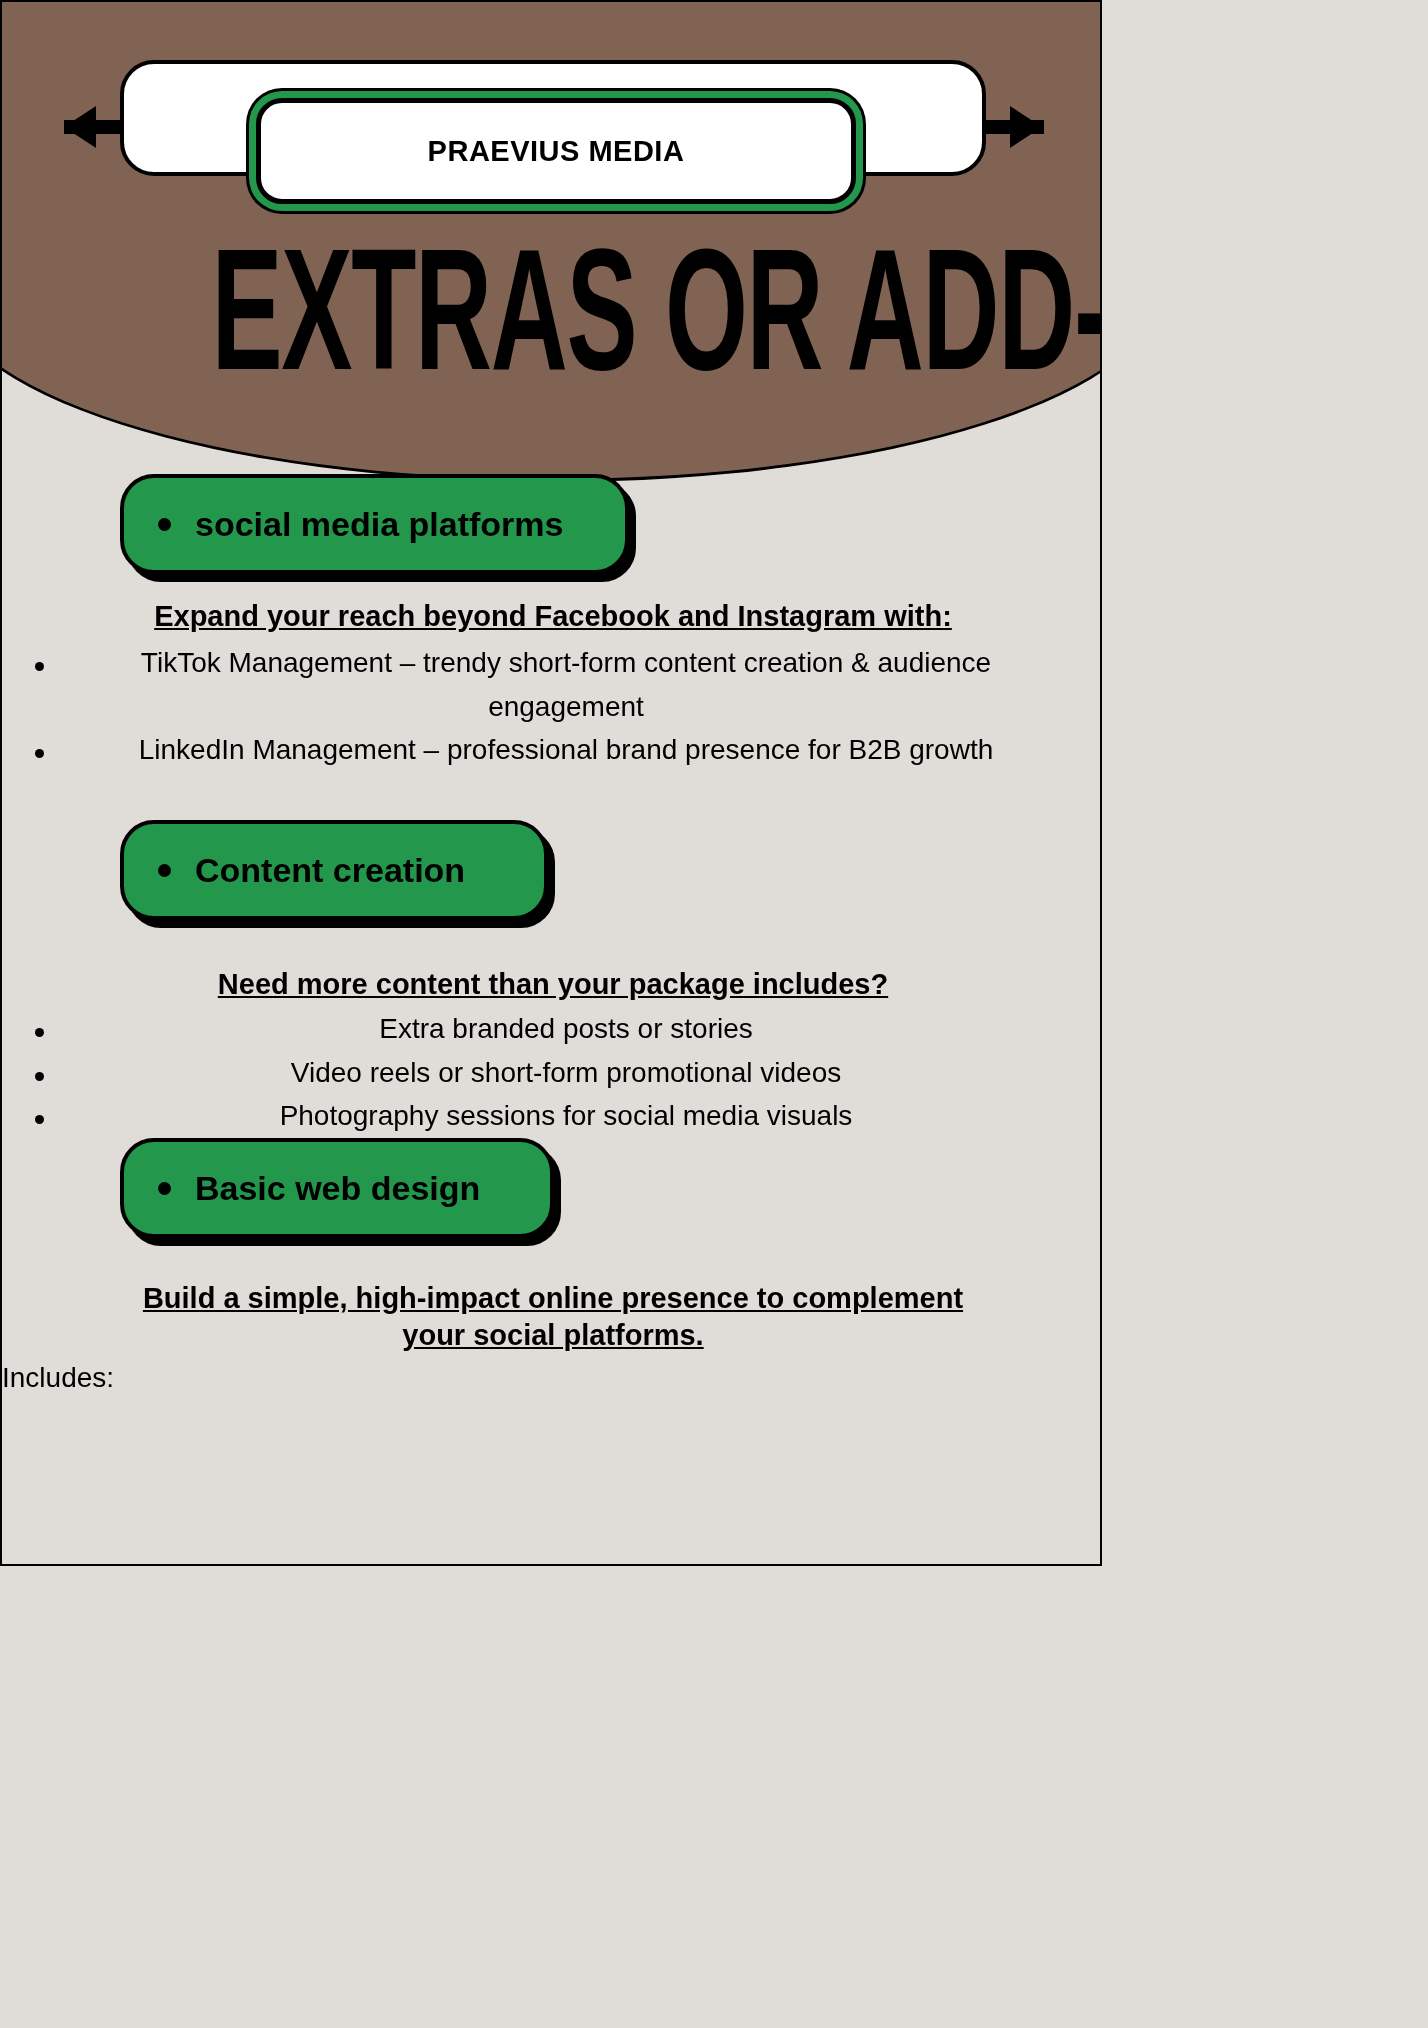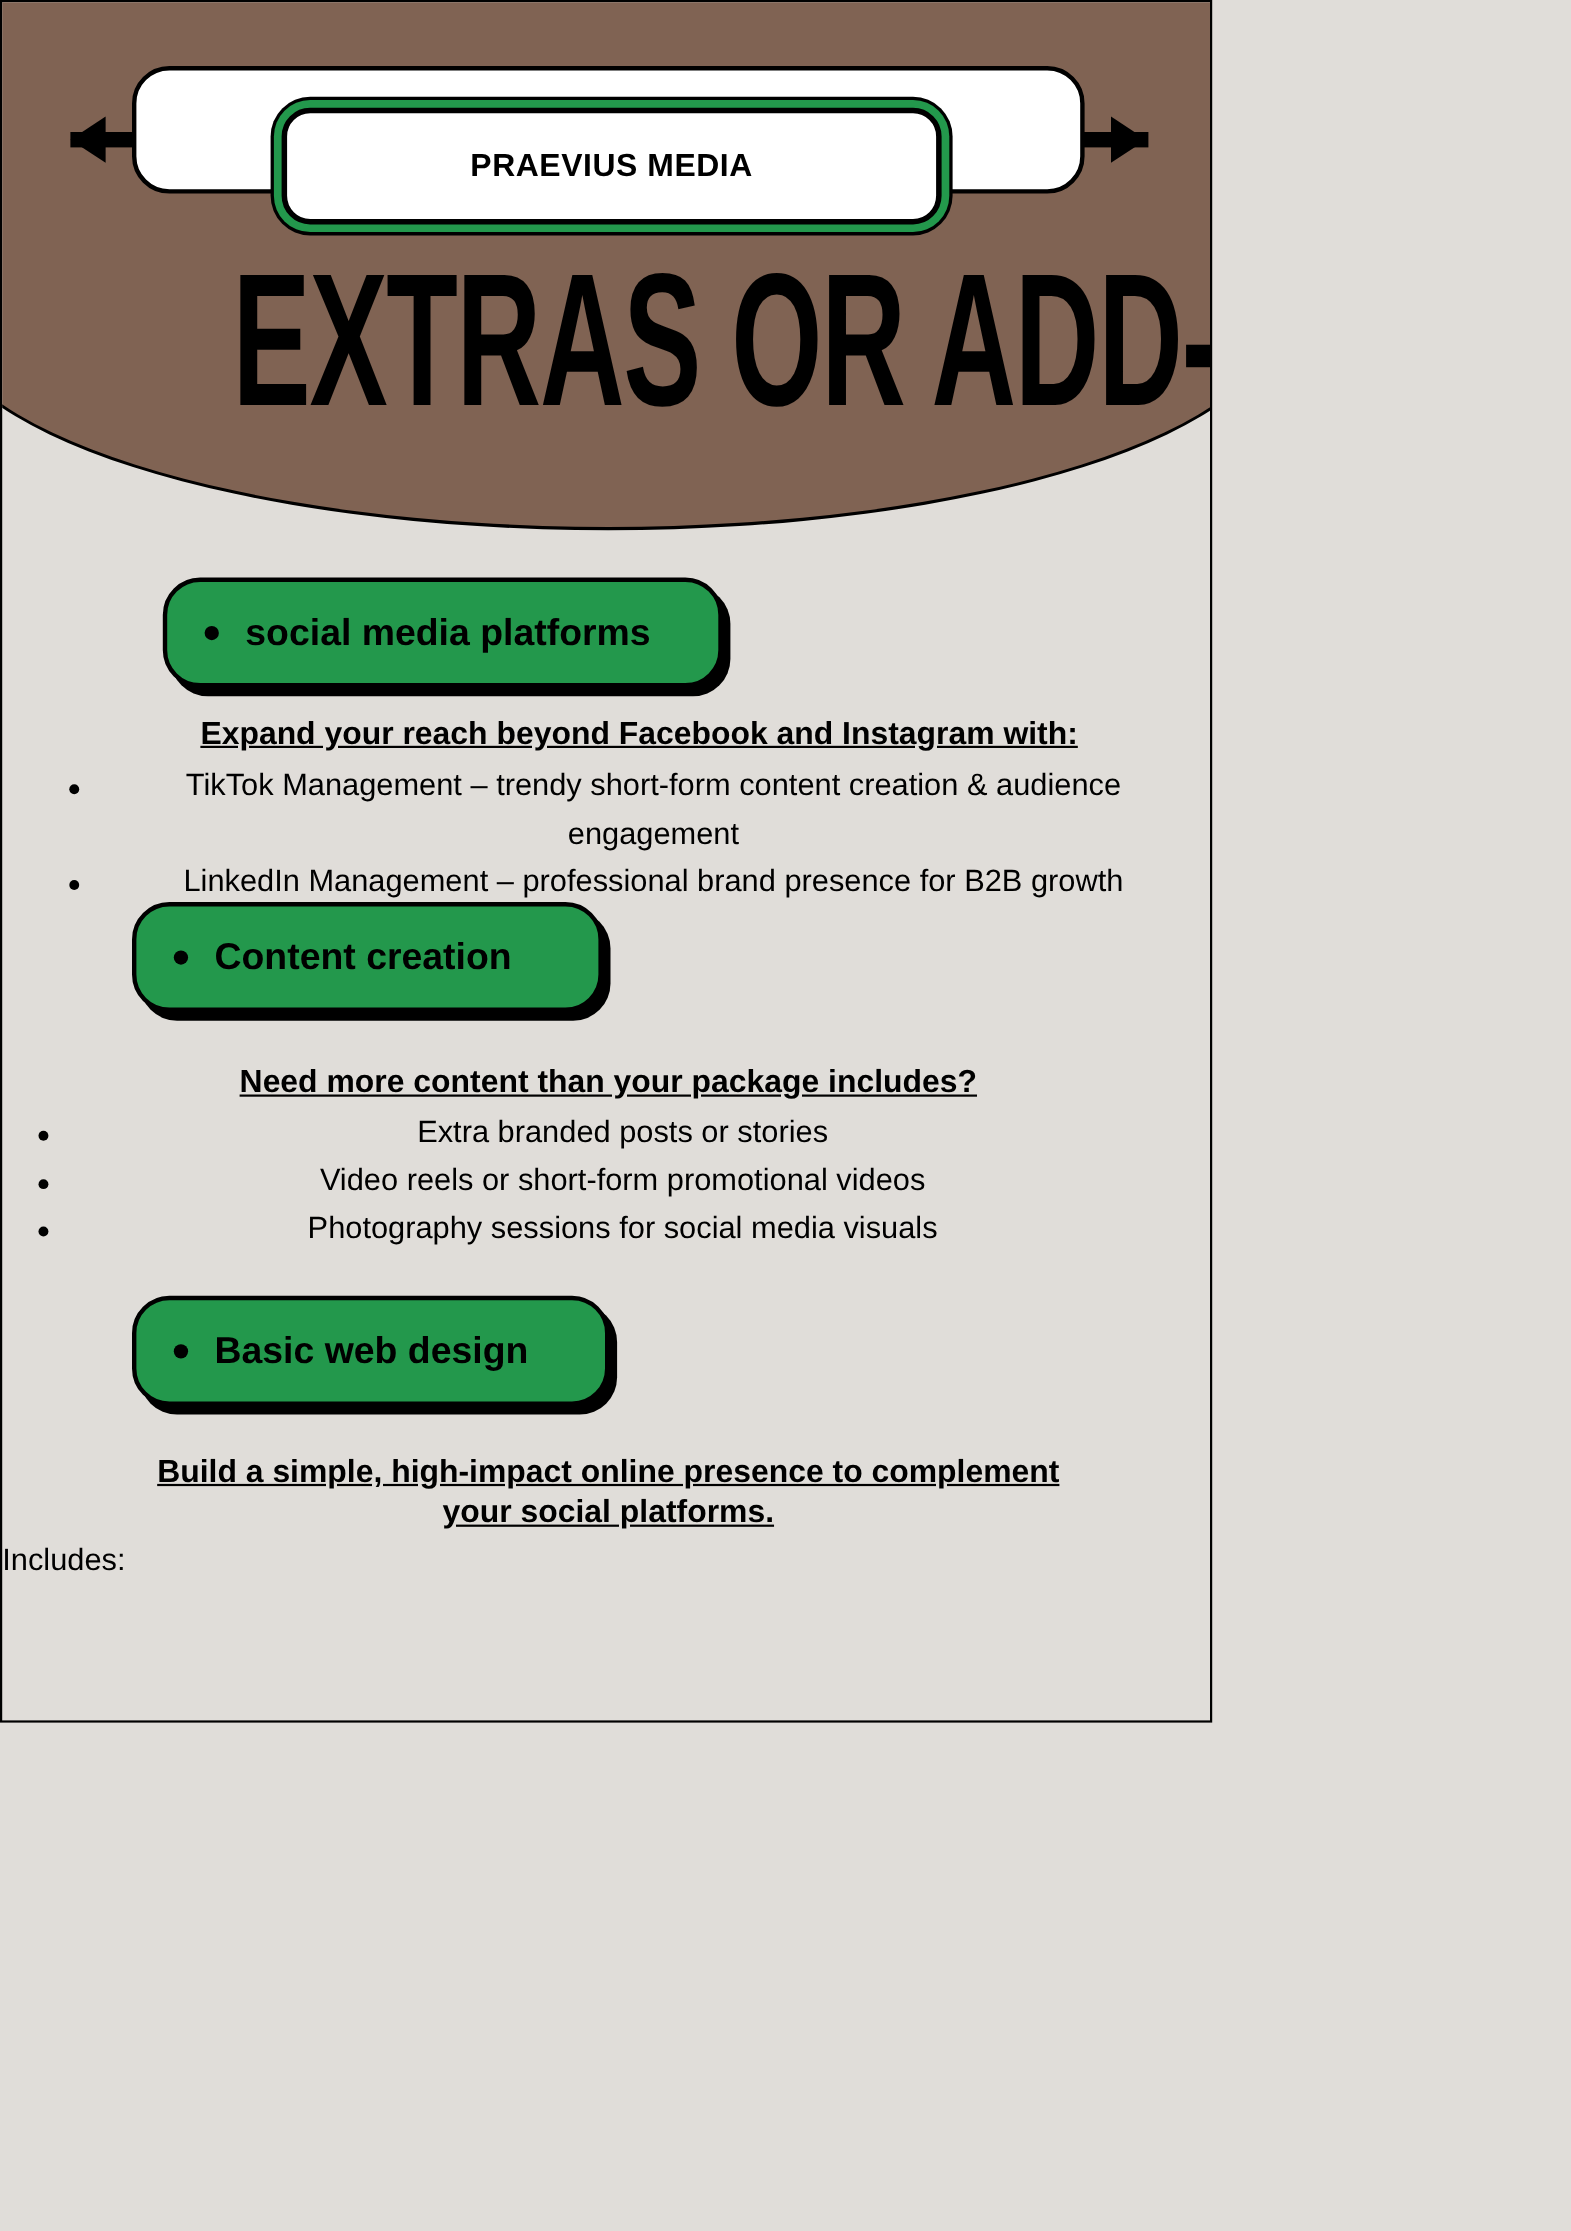--- a/index.html
+++ b/index.html
@@ -136,21 +136,21 @@
     <div class="arrow-left"></div>
     <div class="arrow-right"></div>
     <div class="banner"></div>
     <div class="logo-pill">
       <span>PRAEVIUS MEDIA</span>
     </div>
   </div>
 
   <div class="headline">EXTRAS OR ADD-ON</div>
 
-  <div class="sec" style="position:absolute;left:0;top:523px;margin-left:28px;">
+  <div class="sec" style="position:absolute;left:0;top:472px;">
     <div class="pill p1">
       <span class="dot"></span>
       <span class="ptxt">social media platforms</span>
     </div>
     <div class="lead" style="margin-top:24px;">Expand your reach beyond Facebook and Instagram with:</div>
     <ul class="bl" style="margin-top:6px;">
       <li>TikTok Management – trendy short-form content creation &amp; audience engagement</li>
       <li>LinkedIn Management – professional brand presence for B2B growth</li>
     </ul>
   </div>
@@ -161,21 +161,21 @@
       <span class="ptxt">Content creation</span>
     </div>
     <div class="lead" style="margin-top:46px;">Need more content than your package includes?</div>
     <ul class="bl" style="margin-top:4px;">
       <li>Extra branded posts or stories</li>
       <li>Video reels or short-form promotional videos</li>
       <li>Photography sessions for social media visuals</li>
     </ul>
   </div>
 
-  <div class="sec" style="position:absolute;left:0;top:1176px;">
+  <div class="sec" style="position:absolute;left:0;top:1136px;">
     <div class="pill p3">
       <span class="dot"></span>
       <span class="ptxt">Basic web design</span>
     </div>
     <div class="lead" style="margin-top:42px;padding:0 130px;">Build a simple, high-impact online presence to complement your social platforms.</div>
     <div class="plain" style="margin-top:6px;">Includes:</div>
   </div>
 
 </div>
 

